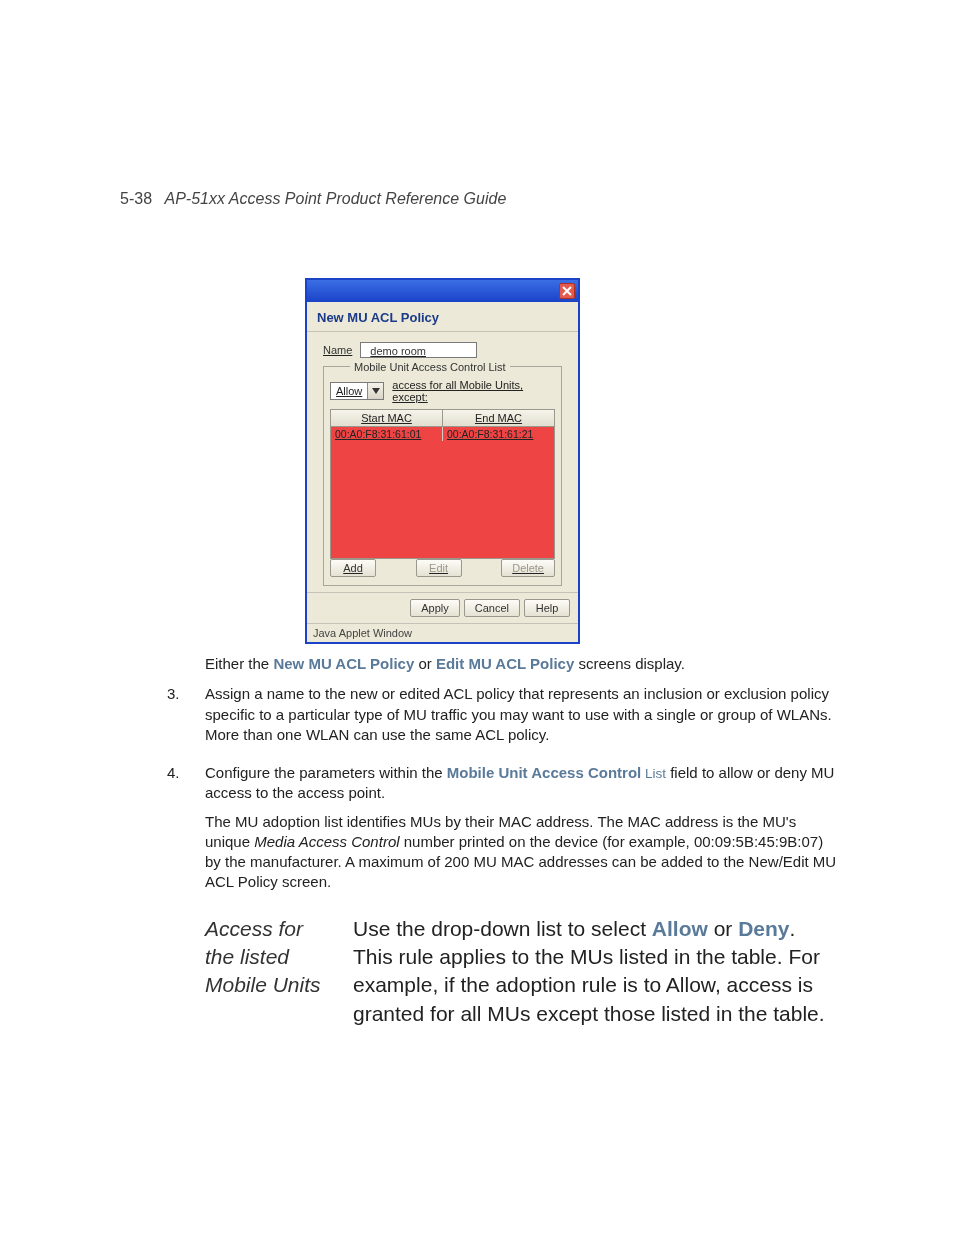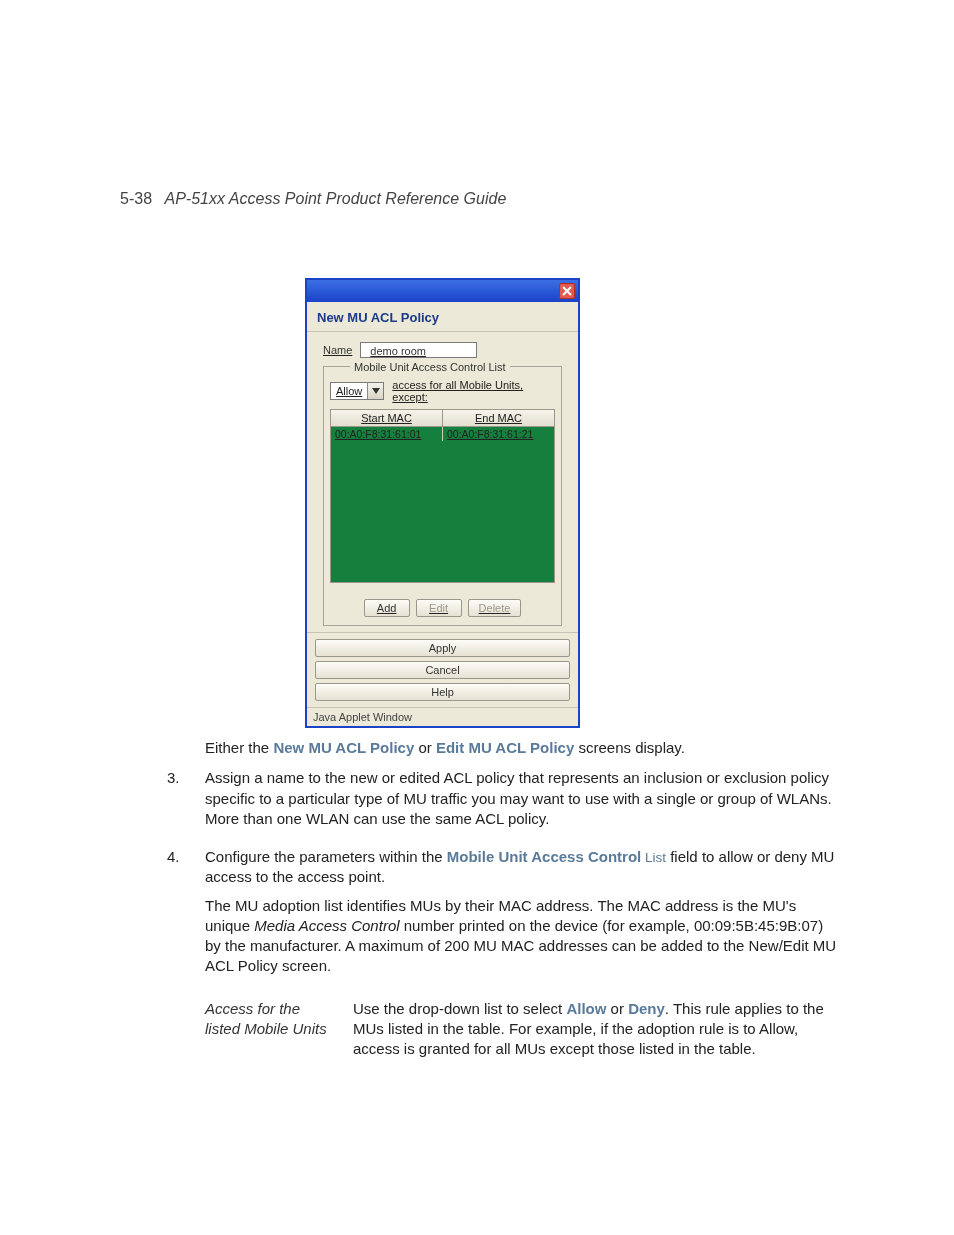--- a/index.html
+++ b/index.html
@@ -119,23 +119,23 @@
     height: 16px;
     background: linear-gradient(#f4f2ea, #d8d4c6);
     border-left: 1px solid #8a8a8a;
     display: flex;
     align-items: center;
     justify-content: center;
   }
   .combo-btn svg { width: 8px; height: 6px; }
   .mac-table {
     border: 1px solid #9a978c;
-    background: #15803d;
+    background: #ef4444;
     width: 100%;
-    height: 174px;
+    height: 150px;
     overflow: hidden;
   }
   .mac-head {
     display: flex;
     background: #ece9d8;
     border-bottom: 1px solid #9a978c;
   }
   .mac-head div {
     flex: 1;
     text-align: center;
@@ -151,42 +151,41 @@
   .mac-row div {
     flex: 1;
     font-size: 10.5px;
     padding: 1px 4px;
     border-right: 1px solid #d0cdc2;
     color: #222;
   }
   .mac-row div:last-child { border-right: none; }
   .btn-row {
     display: flex;
-    justify-content: center;
+    justify-content: space-between;
     gap: 6px;
-    margin-top: 16px;
+    margin-top: 0;
   }
   .win-btn {
     background: linear-gradient(#fdfcf7, #e5e1d3);
     border: 1px solid #9a978c;
     border-radius: 2px;
     font-size: 11px;
     padding: 2px 10px;
     min-width: 46px;
     color: #333;
     font-family: Tahoma, Arial, sans-serif;
   }
   .win-btn.disabled { color: #9a978c; }
   .dlg-footer {
     border-top: 1px solid #c5c2b8;
     padding: 6px 8px;
     display: flex;
     justify-content: flex-end;
     gap: 4px;
-    flex-direction: column;
   }
   .statusbar {
     border-top: 1px solid #c5c2b8;
     background: #ece9d8;
     font-size: 11px;
     color: #444;
     padding: 3px 6px;
   }
 
   
@@ -198,21 +197,21 @@
   .ol-body { flex: 1; }
   .bold-link { color: #5a7a9a; font-weight: bold; }
   .bold-link-sm { color: #5a7a9a; font-weight: bold; }
   .list-suffix { color: #5a7a9a; font-weight: normal; font-size: 13.5px; }
   .italic { font-style: italic; }
   .def-table {
     margin-top: 14px;
     margin-left: 85px;
     display: flex;
     gap: 18px;
-    font-size: 15px;
+    font-size: 21px;
   }
   .def-term { width: 130px; font-style: italic; color: #333; flex-shrink: 0; }
   .def-body { flex: 1; line-height: 1.35; }
 </style>
 </head>
 <body>
 
 <div class="page">
   <div class="header">
     <span class="pn">5-38</span>

